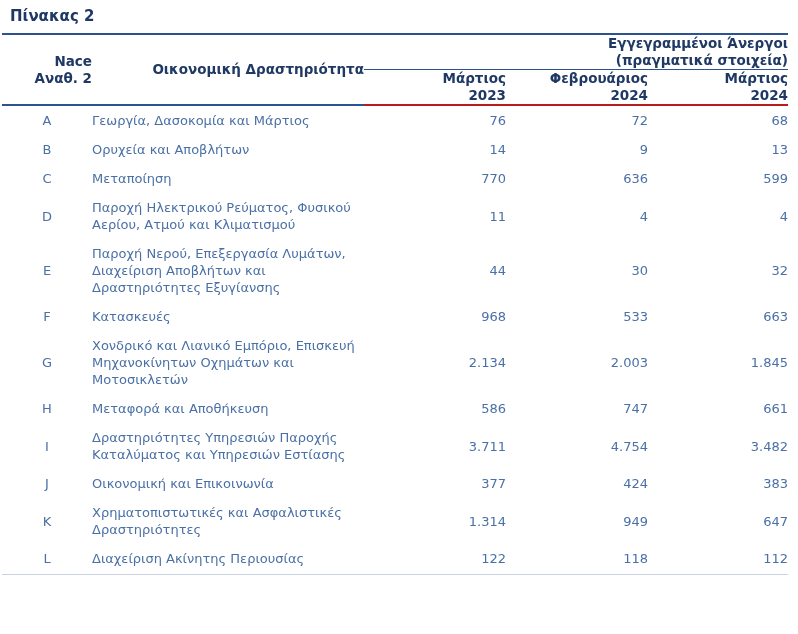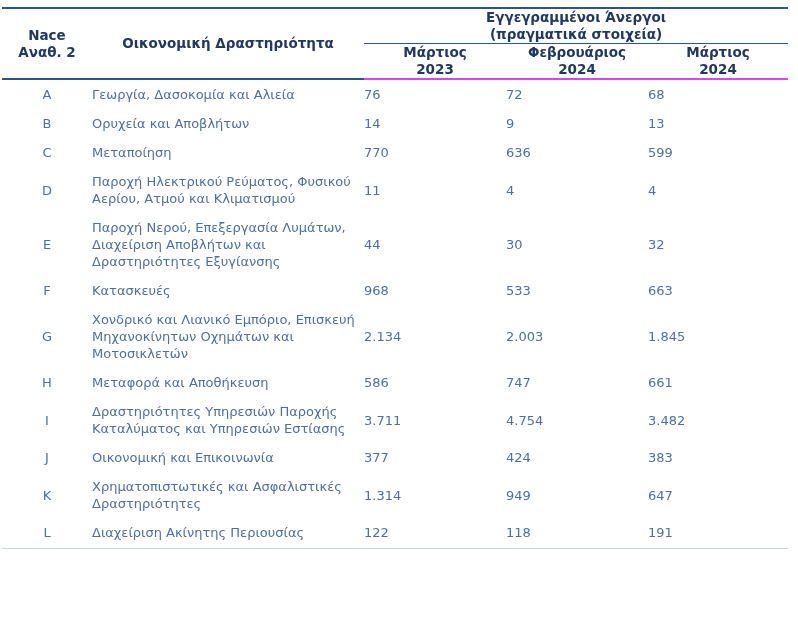--- a/index.html
+++ b/index.html
@@ -38,58 +38,59 @@
   .stat-table col.c-m1   { width: 142px; }
   .stat-table col.c-m2   { width: 142px; }
   .stat-table col.c-m3   { width: 140px; }
 
   .stat-table thead th {
     color: #1f3864;
     font-weight: bold;
     font-size: 13.5px;
     line-height: 17px;
     vertical-align: middle;
-    text-align: center;
+    text-align: right;
     white-space: pre-line;
     padding: 0;
   }
   th.group-head {
     border-bottom: 1.5px solid #2d5291;
     padding: 8px 4px 7px 4px;
   }
   th.month-head {
     padding: 7px 2px 9px 2px;
-    border-bottom: 2px solid #d946ef;
+    border-bottom: 2px solid #b91c1c;
   }
   th.side-head {
     border-bottom: 2px solid #2d5291;
   }
 
   .stat-table tbody td {
     color: #4a70a6;
     font-size: 13px;
     line-height: 17px;
     padding: 6px 0;
     vertical-align: middle;
   }
   td.code { text-align: center; }
   td.act  { text-align: left; padding-left: 4px; padding-right: 8px; }
-  td.num  { padding-right: 45px; }
+  td.num  { text-align: right; padding-right: 45px; }
 
   .bottom-rule {
     width: 786px;
     border-bottom: 1px solid #c9d3e2;
     height: 1px;
   }
 </style>
 </head>
 <body>
 
 <div class="page">
 
+  <h1 class="doc-title">Πίνακας 2</h1>
 
   <table class="stat-table">
     <colgroup>
       <col class="c-nace">
         <col class="c-act">
         <col class="c-m1">
         <col class="c-m2">
         <col class="c-m3">
     </colgroup>
     <thead>
@@ -105,21 +106,21 @@
 2023</th>
         <th class="month-head">Φεβρουάριος
 2024</th>
         <th class="month-head">Μάρτιος
 2024</th>
       </tr>
     </thead>
     <tbody>
       <tr>
         <td class="code">A</td>
-        <td class="act">Γεωργία, Δασοκομία και Αλιεία</td>
+        <td class="act">Γεωργία, Δασοκομία και Μάρτιος</td>
         <td class="num">76</td>
         <td class="num">72</td>
         <td class="num">68</td>
       </tr>
       <tr>
         <td class="code">B</td>
         <td class="act">Ορυχεία και Αποβλήτων</td>
         <td class="num">14</td>
         <td class="num">9</td>
         <td class="num">13</td>
@@ -185,20 +186,20 @@
         <td class="act">Χρηματοπιστωτικές και Ασφαλιστικές Δραστηριότητες</td>
         <td class="num">1.314</td>
         <td class="num">949</td>
         <td class="num">647</td>
       </tr>
       <tr>
         <td class="code">L</td>
         <td class="act">Διαχείριση Ακίνητης Περιουσίας</td>
         <td class="num">122</td>
         <td class="num">118</td>
-        <td class="num">191</td>
+        <td class="num">112</td>
       </tr>
     </tbody>
   </table>
 
   <div class="bottom-rule"></div>
 
 </div>
 
 </body></html>

